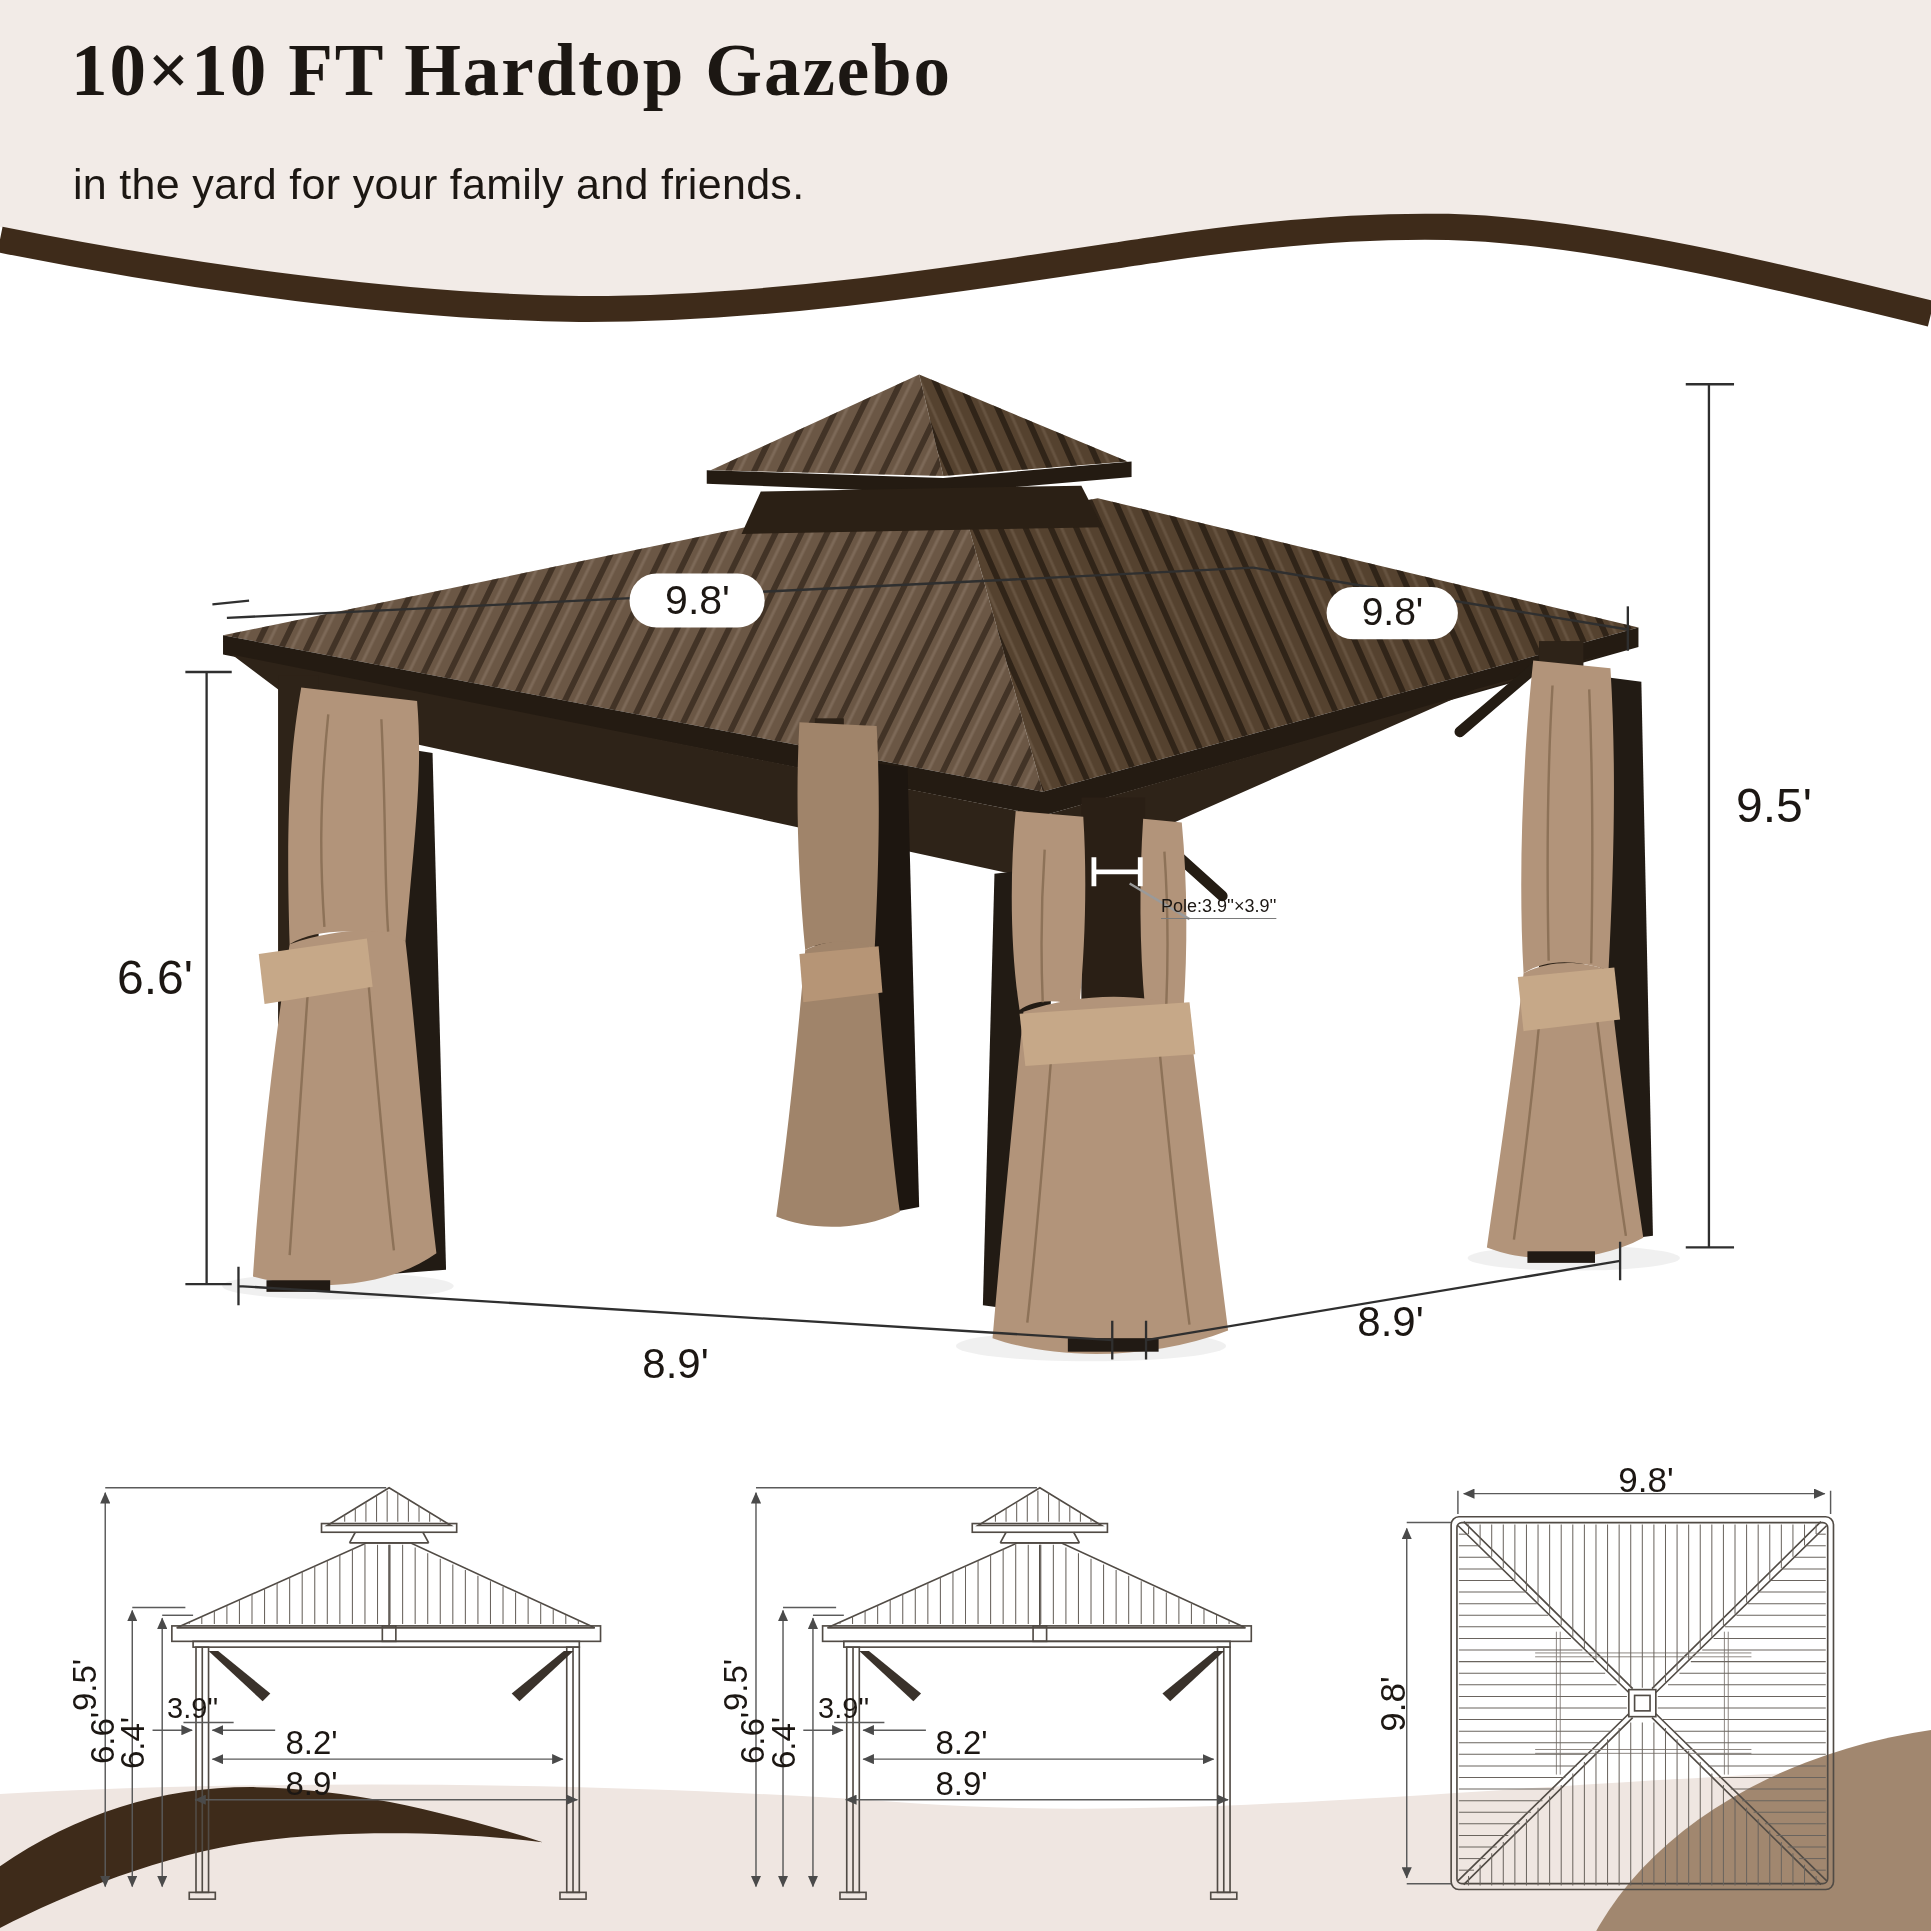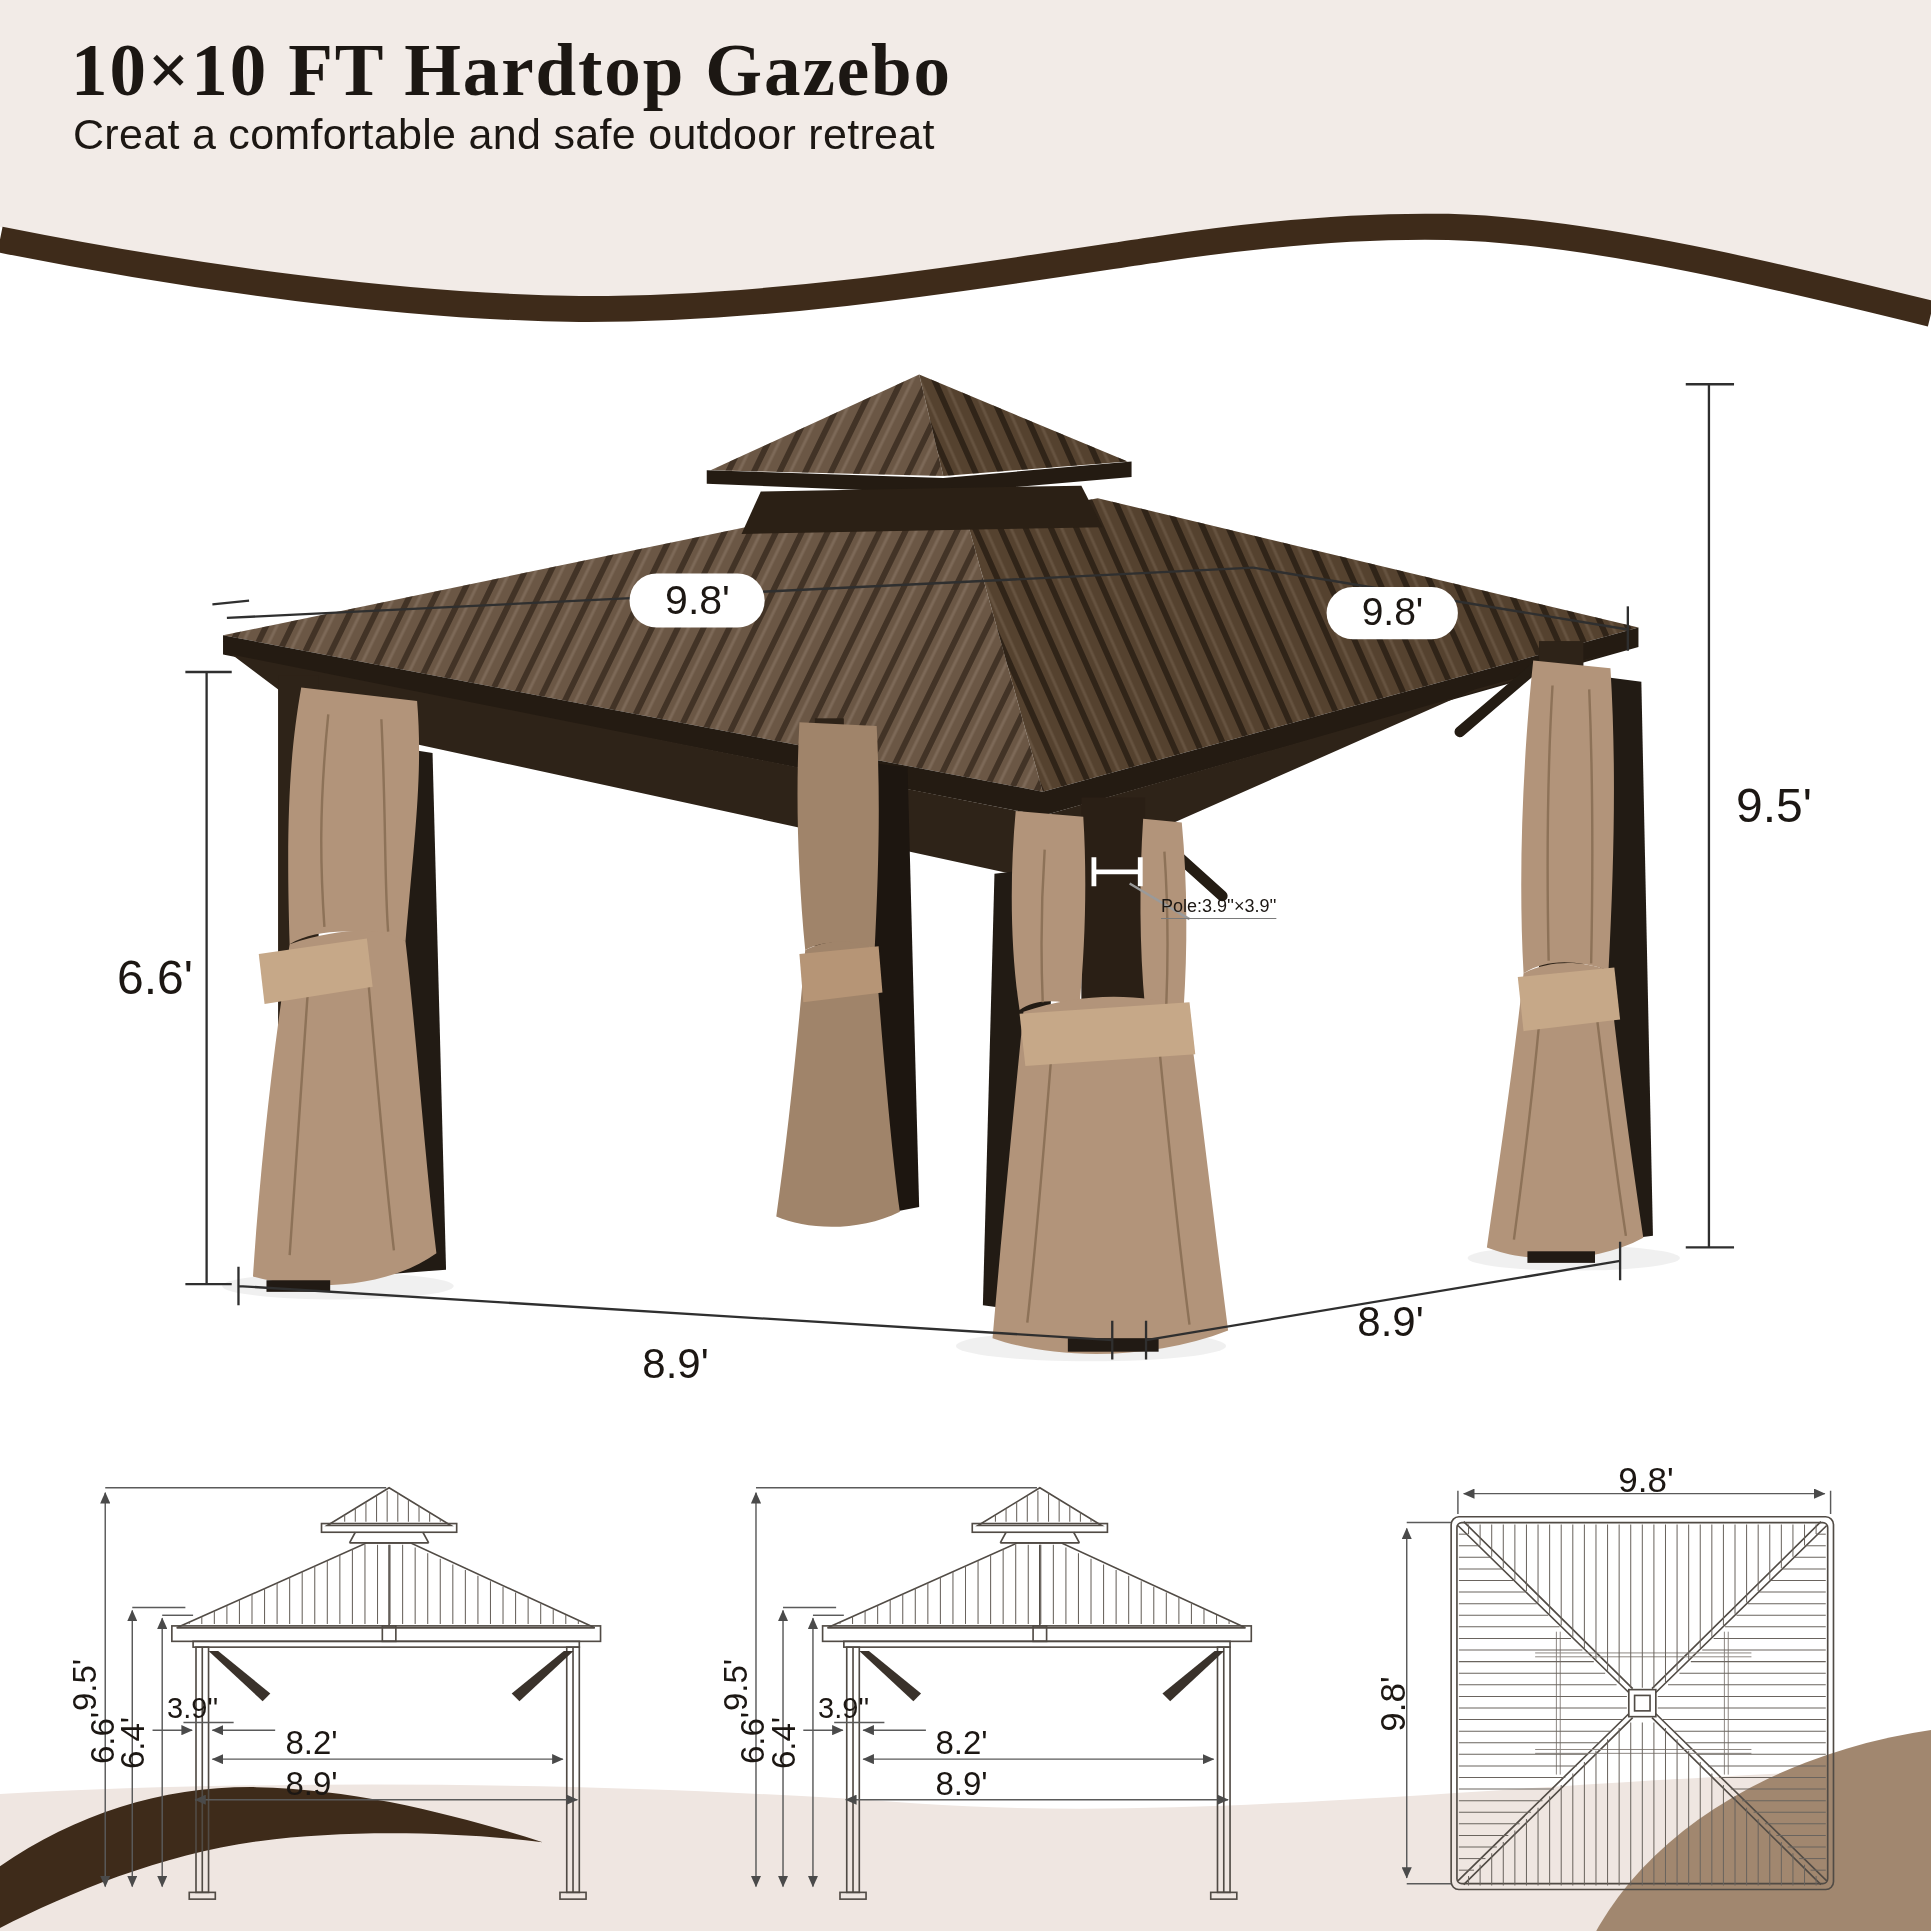--- a/index.html
+++ b/index.html
@@ -435,21 +435,21 @@
       <path d="M116,47 H490" marker-start="url(#ah)" marker-end="url(#ah)"></path>
       <path d="M110,44 V68 M496,44 V68"></path>
       <path d="M57,83 V445" marker-start="url(#ah)" marker-end="url(#ah)"></path>
       <path d="M57,77 H103 M57,451 H103"></path>
     </g>
   </g>
 </svg>
 
 <div class="labels">
   <span class="title">10×10 FT Hardtop Gazebo</span>
-  <span class="sub sub1">Creat a comfortable and safe outdoor retreat</span>
+  <span class="sub sub2">in the yard for your family and friends.</span>
 
   <span class="pill-text" style="left:630px;top:577px;width:135px;">9.8'</span>
   <span class="pill-text" style="left:1327px;top:590px;width:131px;font-size:39px;">9.8'</span>
   <span class="dim-big" style="left:1736px;top:778px;">9.5'</span>
   <span class="dim-big" style="left:97px;top:950px;width:116px;text-align:center;">6.6'</span>
   <span class="dim-mid" style="left:608px;top:1340px;width:135px;">8.9'</span>
   <span class="dim-mid" style="left:1323px;top:1298px;width:135px;">8.9'</span>
   <span class="pole" style="left:1161px;top:896px;">Pole:3.9''×3.9''</span>
 
   <span class="edim rot" style="left:46px;top:1666px;width:77px;">9.5'</span>

